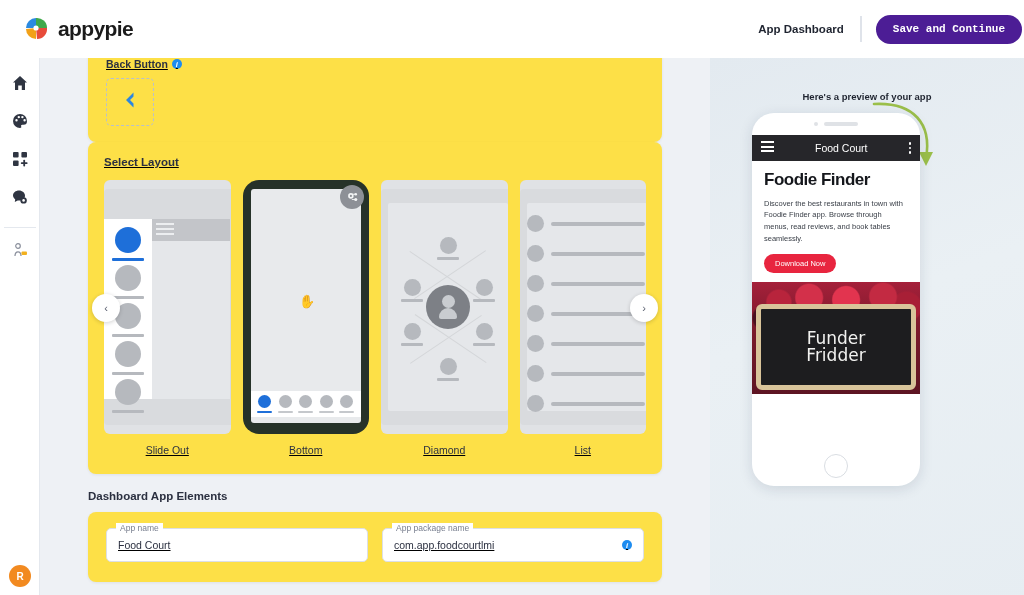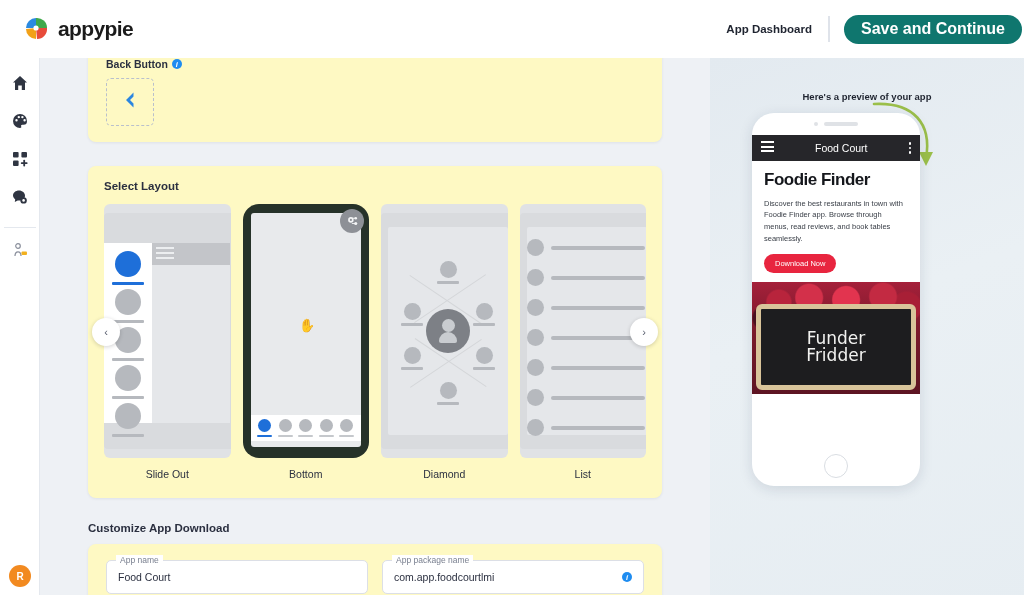--- a/index.html
+++ b/index.html
@@ -23,24 +23,24 @@
   .topbar-right {
     margin-left: auto; display: flex; align-items: center; height: 100%;
     padding-right: 2px; gap: 0;
   }
   .app-dash { font-size: 11.5px; font-weight: 700; color: #1f2430; padding: 0 16px; }
   .vdiv { width: 1px; height: 26px; background: #dfe3ea; }
   .autosave { padding: 0 16px; line-height: 1.25; }
   .autosave .t1 { font-size: 10.5px; color: #4a4f5c; font-weight: 400; }
   .autosave .t2 { font-size: 8.5px; color: #9aa0ad; }
   .save-btn {
-    margin-left: 14px; background: #0f766e; color: #fff; border: none;
+    margin-left: 14px; background: #4c1d95; color: #fff; border: none;
     border-radius: 17px; height: 29px; padding: 0 17px;
-    font-size: 16px; font-weight: 600; cursor: pointer;
-    font-family: Liberation Sans, sans-serif;
+    font-size: 11px; font-weight: 600; cursor: pointer;
+    font-family: Liberation Mono, monospace;
   }
 
   
   .sidebar {
     position: absolute; top: 58px; left: 0; width: 40px; height: 537px;
     background: #ffffff; border-right: 1px solid #e4e8ee;
     display: flex; flex-direction: column; align-items: center;
     padding-top: 13px; z-index: 35;
   }
   .side-ico {
@@ -56,22 +56,23 @@
     display: flex; align-items: center; justify-content: center; cursor: pointer;
   }
 
   
   .main {
     position: absolute; top: 58px; left: 40px; width: 670px; height: 537px;
     background: #eef1f5; overflow: hidden;
   }
 
   .panel {
-    background: #fef9c3; border-radius: 8px; margin: 0 48px 24px 48px;
+    background: #fde047; border-radius: 8px; margin: 0 48px 0 48px;
     box-shadow: 0 1px 3px rgba(20,30,60,.07);
+    text-decoration: underline;
   }
 
   
   .panel-back { margin-top: -12px; padding: 12px 18px 16px; position: relative; }
   .back-label { font-size: 10.5px; font-weight: 700; color: #2b3040; display: flex; align-items: center; gap: 4px; }
   .info-dot {
     width: 10px; height: 10px; border-radius: 50%; background: #1e8cf0;
     color: #fff; font-size: 7.5px; font-weight: 700; font-style: italic;
     display: inline-flex; align-items: center; justify-content: center;
   }
@@ -481,21 +482,21 @@
                   <div class="l"></div>
                 </div>
             </div>
           </div>
           <div class="lay-caption">List</div>
         </div>
 
       </div>
     </div>
 
-    <div class="cust-title">Customize App Download</div>
+    <div class="cust-title">Dashboard App Elements</div>
     <div class="panel panel-form">
       <div class="field">
         <span class="flab">App name</span>
         <span class="fval">Food Court</span>
       </div>
       <div class="field">
         <span class="flab">App package name</span>
         <span class="fval">com.app.foodcourtlmi</span>
         <span class="finfo info-dot">i</span>
       </div>

